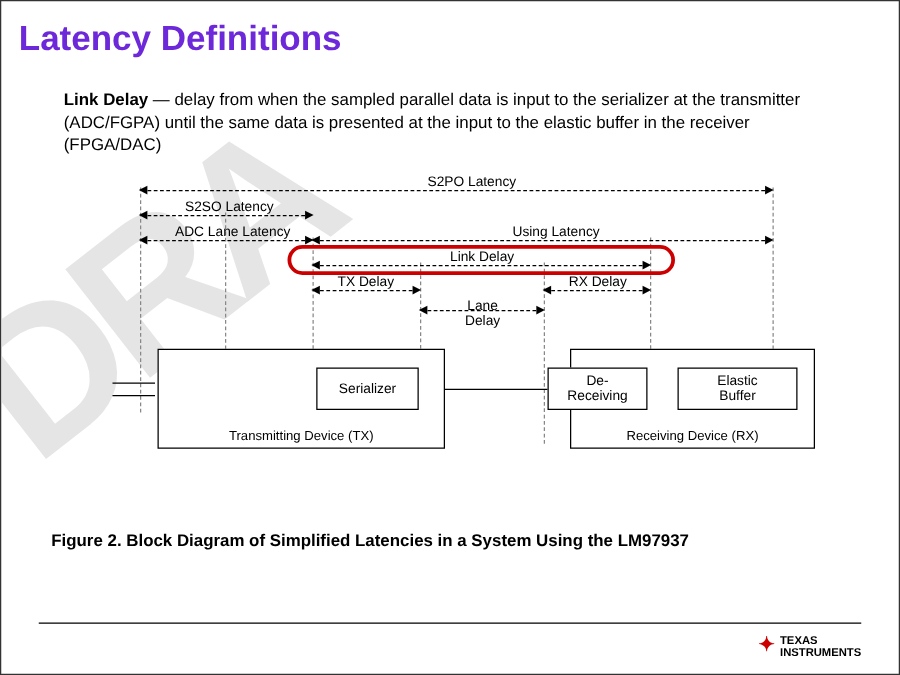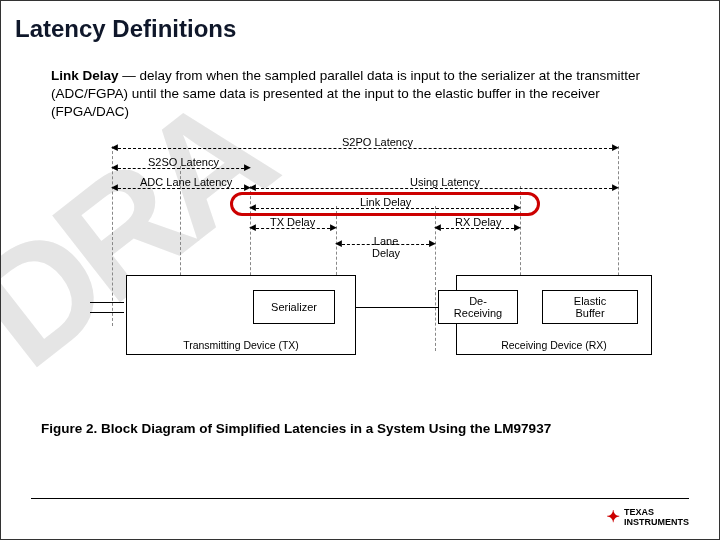--- a/index.html
+++ b/index.html
@@ -10,21 +10,21 @@
     border: 1px solid #333;
   }
   .watermark {
     position: absolute; left: -40px; top: 140px;
     font-size: 160px; font-weight: 900; color: #d0d0d0;
     transform: rotate(-38deg); letter-spacing: -10px;
     z-index: 0; user-select: none; opacity: 0.55;
     font-family: Arial, sans-serif;
   }
   .title {
-    font-size: 24px; font-weight: bold; color: #0f172a;
+    font-size: 28px; font-weight: bold; color: #6d28d9;
     padding: 14px 0 0 14px;
   }
   .desc {
     font-size: 13.5px; color: #000; padding: 24px 60px 0 50px;
     line-height: 1.35;
   }
   .desc .term { font-weight: bold; }
   .diagram-wrap {
     position: relative; margin: 18px auto 0 auto;
     width: 560px; height: 275px; z-index: 1;

